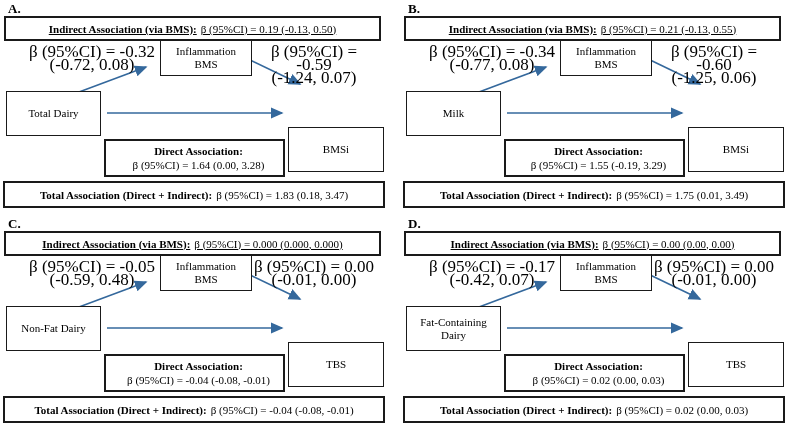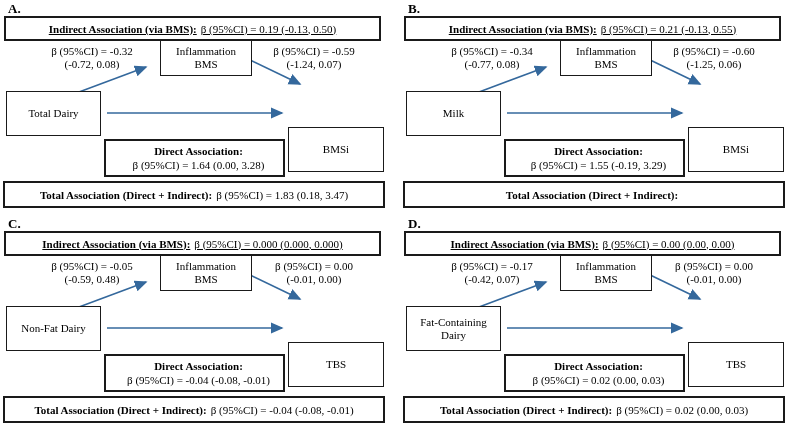--- a/index.html
+++ b/index.html
@@ -32,21 +32,21 @@
   .b { font-weight: bold; }
   .node {
     position: absolute; border: 1.5px solid var(--border); background: #fff;
     display: flex; flex-direction: column; align-items: center; justify-content: center;
     text-align: center; font-size: 11px; line-height: 13px;
   }
   .mediator { left: 151px; top: 40px; width: 92px; height: 36px; margin-left: 9px; }
   .exposure { left: 6px; top: 91px; width: 95px; height: 45px; padding: 0 6px; }
   .outcome { left: 288px; top: 91px; width: 96px; height: 45px; margin-top: 36px; }
   .path-label {
-    position: absolute; font-size: 11px; line-height: 13px; text-align: center;
+    position: absolute; font-size: 17px; line-height: 13px; text-align: center;
   }
   .path-label.left  { left: 28px;  top: 45px; width: 128px; }
   .path-label.right { left: 252px; top: 45px; width: 124px; }
   .direct-box {
     position: absolute; left: 104px; top: 139px; width: 181px; height: 38px;
     border: 2px solid var(--border); background: #fff;
     display: flex; flex-direction: column; align-items: center; justify-content: center;
     font-size: 11px; line-height: 14px; text-align: center; white-space: nowrap; padding-left: 8px;
   }
   .arrows { position: absolute; left: 0; top: 0; pointer-events: none; }
@@ -133,20 +133,21 @@
     </div>
     <div class="node outcome">
       <div>BMSi</div>
     </div>
     <div class="direct-box">
       <div class="b">Direct Association:</div>
       <div>β (95%CI) = 1.55 (-0.19, 3.29)</div>
     </div>
     <div class="wide-box total-box">
       <span class="b">Total Association (Direct + Indirect):</span>
+      <span>β (95%CI) = 1.75 (0.01, 3.49)</span>
     </div>
   </section>
 
   <section class="panel">
     <svg class="arrows" width="400" height="215" viewBox="0 0 400 215">
       <line class="arrow" x1="79" y1="92" x2="146" y2="67" marker-end="url(#ah)"></line>
       <line class="arrow" x1="246" y1="58" x2="300" y2="84" marker-end="url(#ah)"></line>
       <line class="arrow" x1="107" y1="113" x2="282" y2="113" marker-end="url(#ah)"></line>
     </svg>
     <div class="panel-label">C.</div>

